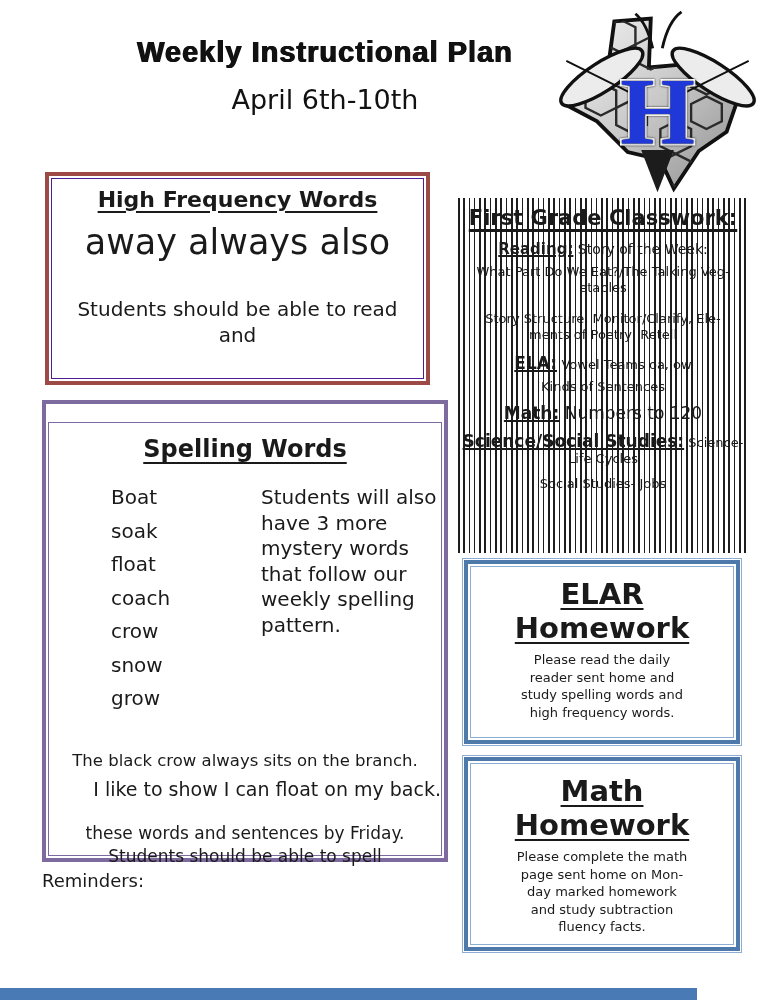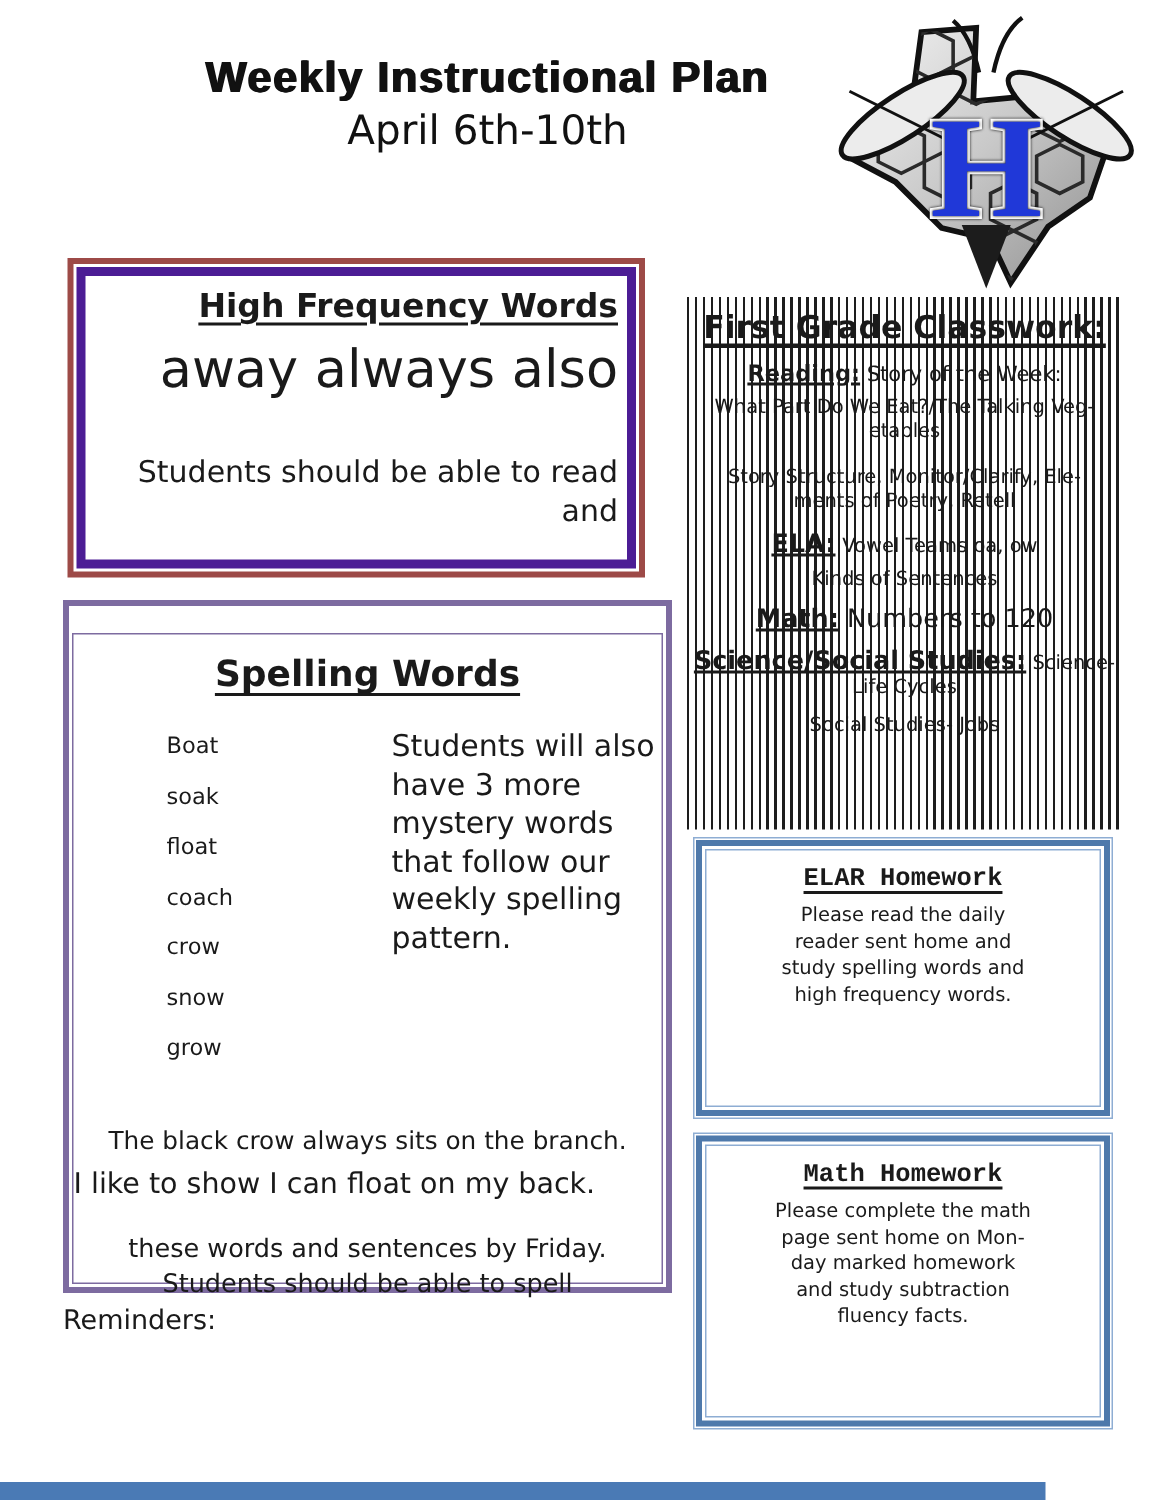--- a/index.html
+++ b/index.html
@@ -8,51 +8,51 @@
     font-family:"DejaVu Sans",sans-serif;color:#1a1a1a;overflow:hidden;
   }
   
   .page-title{
     position:absolute;left:105px;top:36px;width:440px;text-align:center;
     font-family:"Liberation Sans",sans-serif;font-size:29px;font-weight:900;
     letter-spacing:1px;color:#111;
     text-shadow:0.6px 0 #111,-0.6px 0 #111;
   }
   .page-date{
-    position:absolute;left:105px;top:72px;width:440px;text-align:center;
+    position:absolute;left:105px;top:84px;width:440px;text-align:center;
     font-size:27px;color:#111;
   }
   .logo{position:absolute;left:545px;top:8px;width:225px;height:192px;}
   
   .red-frame{position:absolute;left:45px;top:172px;width:377px;height:205px;
     border:4px solid #9d4a47;background:#fff;}
-  .red-frame-inner{position:absolute;inset:2px;border:6px solid #4c1d95;
-    padding:8px 6px 0 6px;text-align:right;}
+  .red-frame-inner{position:absolute;inset:2px;border:1px solid #4c1d95;
+    padding:8px 6px 0 6px;text-align:center;}
   .purple-frame{position:absolute;left:42px;top:400px;width:398px;height:454px;
     border:4px solid #7d6ba0;background:#fff;}
   .purple-frame-inner{position:absolute;inset:2px;border:1px solid #7d6ba0;margin-top:16px;}
   .blue-frame{position:absolute;border:1px solid #8eadd3;background:#fff;}
   .blue-frame-mid{position:absolute;inset:1px;border:4px solid #4e79ab;}
   .blue-frame-inner{position:absolute;inset:2px;border:1px solid #8eadd3;
     padding:10px 6px 0 6px;text-align:center;}
   
   .hfw-title{font-size:22px;font-weight:bold;text-decoration:underline;
     text-decoration-thickness:2px;text-underline-offset:4px;}
   .hfw-words{font-size:35px;margin-top:10px;}
   .hfw-note{font-size:20px;margin-top:34px;line-height:1.3;}
   
   .spelling-title{font-size:24px;font-weight:bold;text-align:center;
     text-decoration:underline;text-decoration-thickness:2px;text-underline-offset:5px;
     margin-top:12px;}
   .spelling-cols{position:relative;height:280px;}
-  .spelling-list{position:absolute;left:62px;top:18px;font-size:15px;line-height:33.5px;}
+  .spelling-list{position:absolute;left:62px;top:18px;font-size:20px;line-height:33.5px;}
   .spelling-mystery{position:absolute;left:212px;top:22px;width:180px;
     font-size:20px;line-height:1.28;}
   .spelling-sentence1{text-align:center;font-size:16.5px;margin-top:8px;}
-  .spelling-sentence2{text-align:left;font-size:19px;margin-top:8px;}
+  .spelling-sentence2{text-align:right;font-size:19px;margin-top:8px;}
   .spelling-note{text-align:center;font-size:17px;line-height:1.35;margin-top:22px;}
   .reminders{position:absolute;left:42px;top:870px;width:406px;text-align:left;
     font-size:18px;}
   
   .classwork{
     position:absolute;left:458px;top:198px;width:290px;height:355px;
     background:repeating-linear-gradient(to right,#1d1d1d 0px,#1d1d1d 1.6px,
       rgba(0,0,0,0) 1.6px,rgba(0,0,0,0) 5.3px),#fff;
     text-align:center;overflow:visible;
   }
@@ -64,22 +64,22 @@
     text-decoration-thickness:2px;}
   .cw-label-lg{font-size:17px;font-weight:bold;text-decoration:underline;
     text-decoration-thickness:2px;}
   .cw-reading-row{margin-top:10px;font-size:14px;}
   .cw-math-row{margin-top:8px;font-size:17px;}
   .cw-sci-row{margin-top:8px;font-size:13px;}
   .cw-gap{height:8px;}
   
   .elar-box{left:462px;top:558px;width:278px;height:186px;}
   .math-box{left:462px;top:755px;width:278px;height:196px;}
-  .hw-title{font-size:17px;font-weight:bold;text-decoration:underline;
-    text-decoration-thickness:2px;text-underline-offset:4px;font-family:Liberation Mono, monospace;}
+  .hw-title{font-size:29px;font-weight:bold;text-decoration:underline;
+    text-decoration-thickness:2px;text-underline-offset:4px;}
   .hw-body{font-size:13px;line-height:1.35;margin-top:6px;}
   
   .footer-bar{position:absolute;left:0;top:988px;width:697px;height:12px;
     background:#4a7ab5;}
 </style>
 </head>
 <body>
 
 <div class="page-title">Weekly Instructional Plan</div>
 <div class="page-date">April 6th-10th</div>

